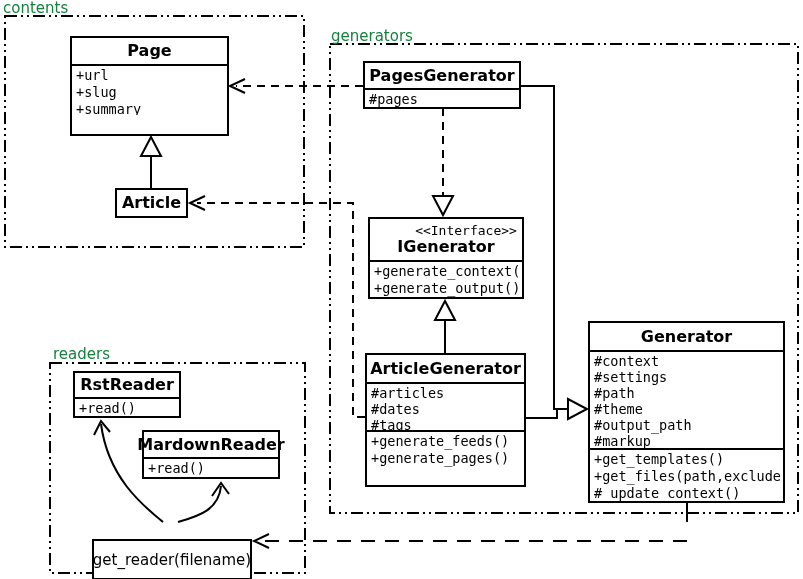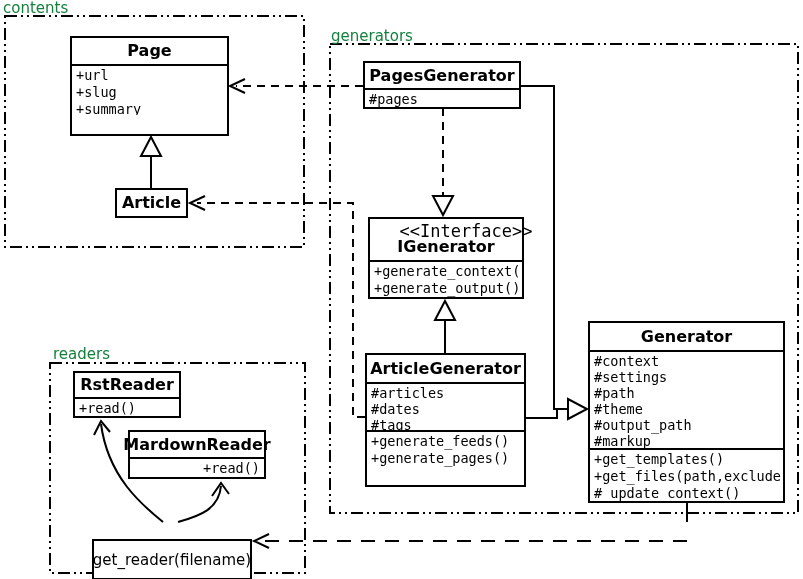--- a/index.html
+++ b/index.html
@@ -16,21 +16,21 @@
     background:#ffffff;border:2px solid #000;
     display:flex;flex-direction:column;
   }
   .uml-header{
     box-sizing:border-box;display:flex;flex-direction:column;
     align-items:center;justify-content:center;
     font-weight:bold;font-size:16px;line-height:18px;
   }
   .uml-stereotype{
     font-weight:normal;font-family:"DejaVu Sans Mono","Liberation Mono",monospace;
-    font-size:17px;line-height:14px;margin-left:40px;
+    font-size:13px;line-height:14px;margin-left:40px;
   }
   .uml-compartment{
     box-sizing:border-box;border-top:2px solid #000;
     padding:1px 4px 0 4px;
     font-family:"DejaVu Sans Mono","Liberation Mono",monospace;
     font-size:13.5px;white-space:nowrap;overflow:hidden;
   }
   .row{white-space:nowrap;}
   .fn-box{
     position:absolute;z-index:3;box-sizing:border-box;
@@ -162,21 +162,21 @@
   </div>
 </div>
 
 <div class="uml-class" style="left:73px;top:371px;width:108px;height:47px;">
   <div class="uml-header" style="height:24px;">RstReader</div>
   <div class="uml-compartment" style="flex:1;line-height:16px;">
     <div class="row">+read()</div>
   </div>
 </div>
 
-<div class="uml-class" style="left:128px;top:430px;width:138px;height:49px;text-align:right;">
+<div class="uml-class" style="left:142px;top:430px;width:138px;height:49px;">
   <div class="uml-header" style="height:25px;">MardownReader</div>
   <div class="uml-compartment" style="flex:1;line-height:16px;">
     <div class="row">+read()</div>
   </div>
 </div>
 
 <div class="fn-box" style="left:92px;top:521px;width:160px;height:41px;margin-top:18px;">
   <span>get_reader(filename)</span>
 </div>
 

